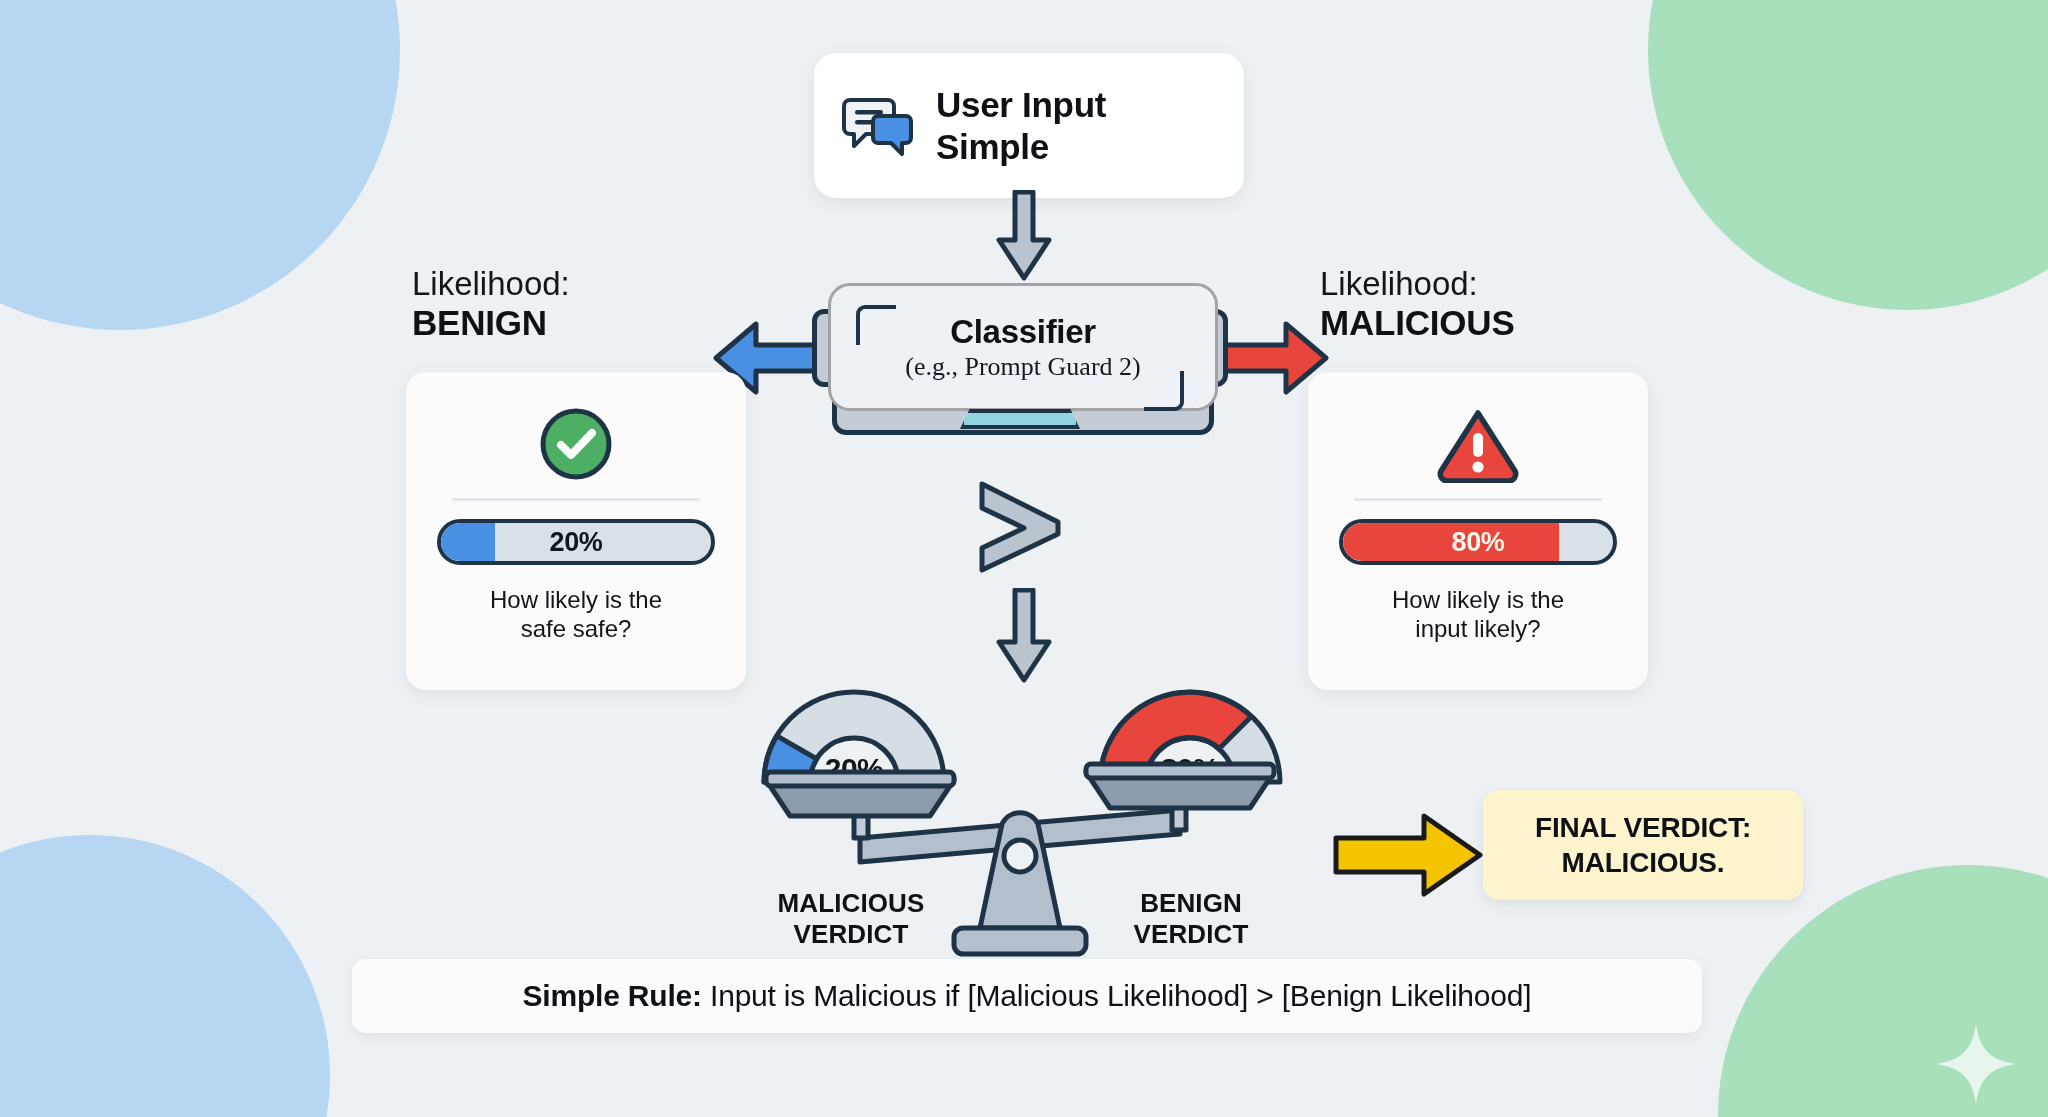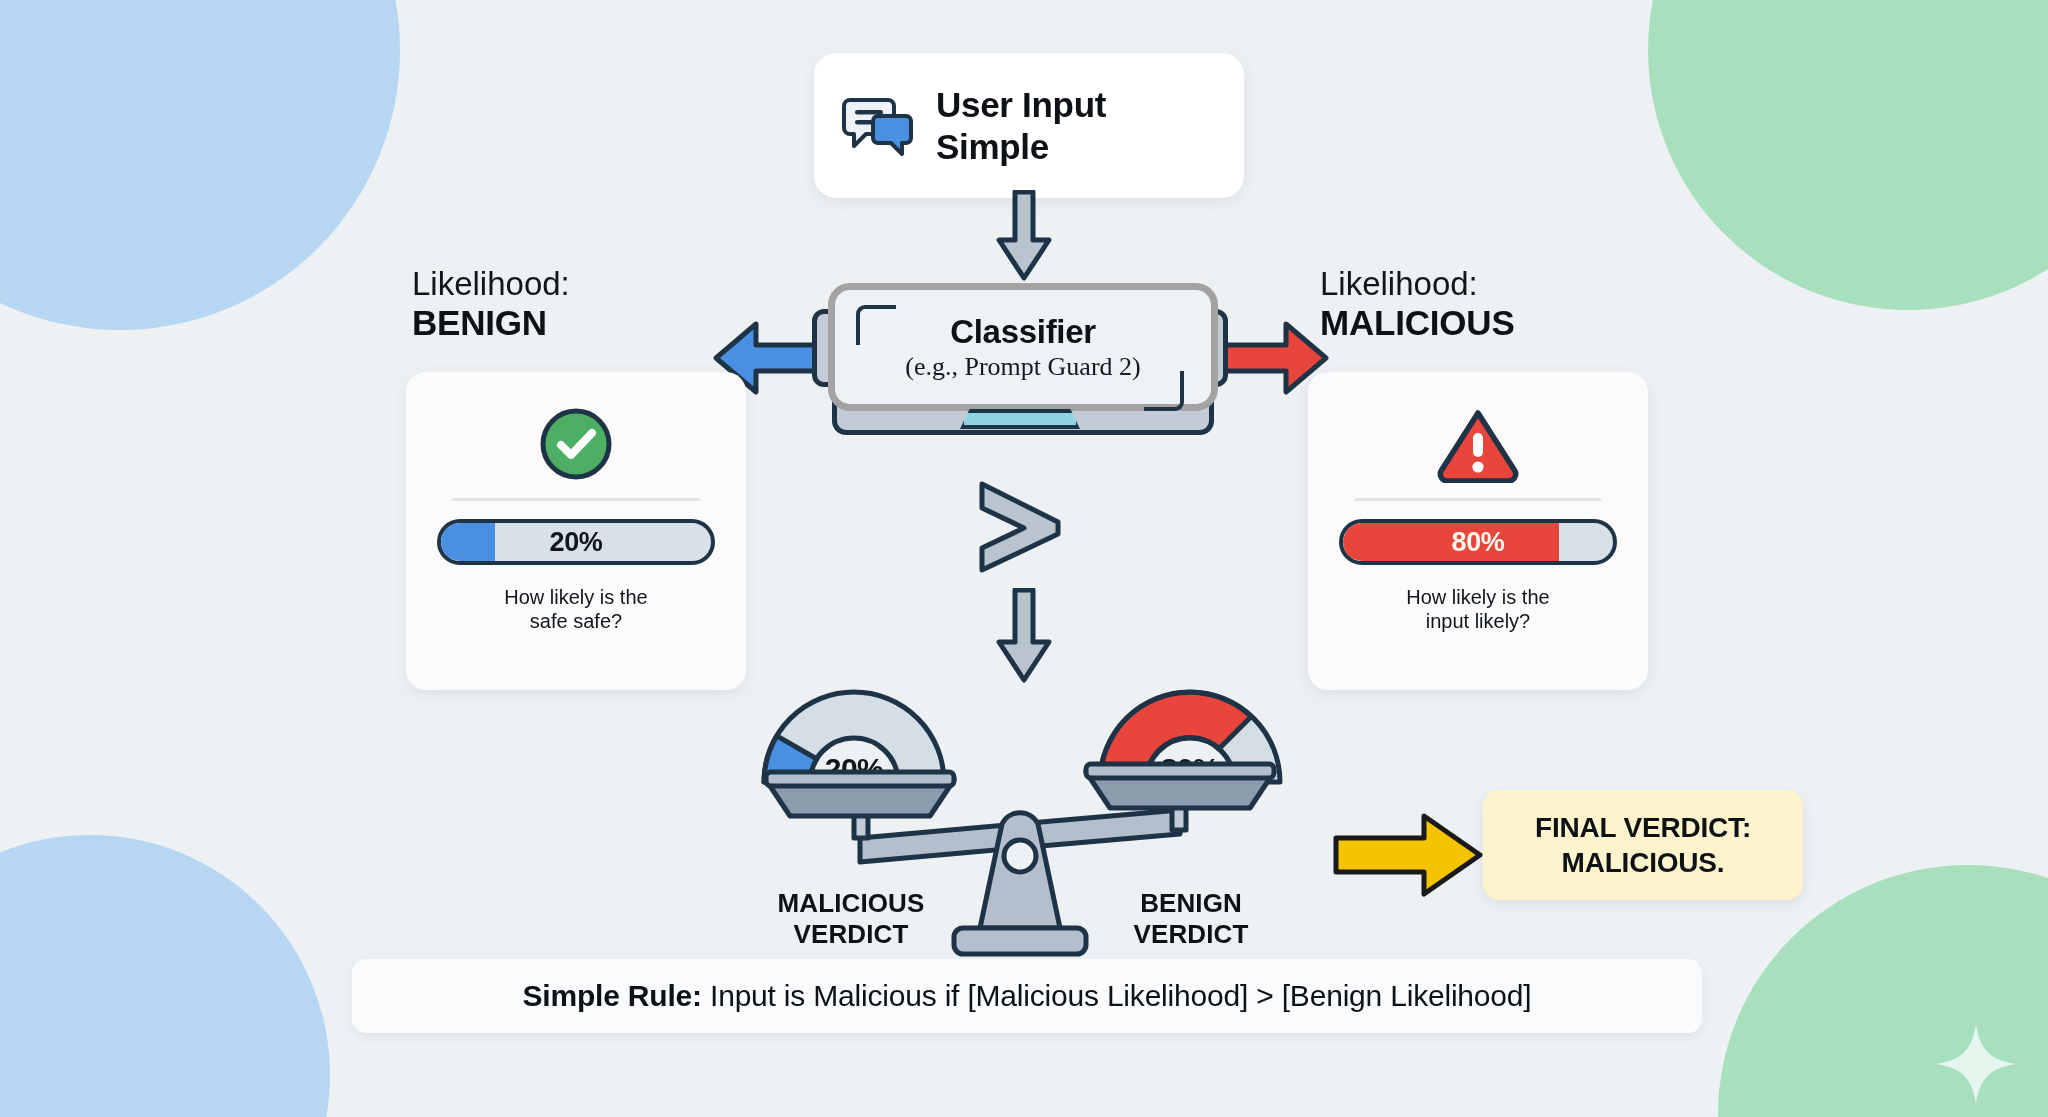--- a/index.html
+++ b/index.html
@@ -33,21 +33,21 @@
     box-sizing:border-box;background:#fff;border-radius:22px;
   }
   #input-title{
     font-size:35px;font-weight:bold;color:#0e1216;line-height:1.18;letter-spacing:-.3px;
   }
 
   
   #classifier-wrap{position:absolute;left:810px;top:277px;width:420px;height:160px;}
   #classifier-body{
     position:absolute;left:18px;top:6px;width:390px;height:128px;
-    background:#eef2f6;border:7px solid #a3a3a3;border-radius:22px;
+    background:#eef2f6;border:3px solid #a3a3a3;border-radius:22px;
     display:flex;flex-direction:column;align-items:center;justify-content:center;
     box-sizing:border-box;z-index:3;
   }
   #classifier-title{font-size:33px;font-weight:bold;color:#0e1216;letter-spacing:-.3px;line-height:1;}
   #classifier-sub{font-size:26px;color:#131922;margin-top:6px;line-height:1;font-family:Liberation Serif, serif;}
   .chip-plate{
     position:absolute;background:#c3ccd6;border:5px solid #1e3346;
     box-sizing:border-box;z-index:1;
   }
   #plate-left{left:2px;top:32px;width:44px;height:78px;border-radius:12px 0 0 12px;}
@@ -92,21 +92,21 @@
   }
   .pbar-fill{position:absolute;left:0;top:0;bottom:0;border-radius:24px 0 0 24px;}
   #pbar-benign-fill{background:#4a90e2;}
   #pbar-malicious-fill{background:#e8453c;}
   .pbar-text{
     position:absolute;inset:0;display:flex;align-items:center;justify-content:center;
     font-size:27px;font-weight:bold;color:#11161c;letter-spacing:-.3px;
   }
   #pbar-malicious-text{color:#fdf7ec;}
   .prob-q{
-    margin-top:20px;font-size:20px;color:#11161c;text-align:center;line-height:1.22;
+    margin-top:20px;font-size:24px;color:#11161c;text-align:center;line-height:1.22;
   }
 
   
   #scale{position:absolute;left:740px;top:676px;width:560px;height:300px;}
   .gauge{position:absolute;width:196px;height:108px;}
   #gauge-left{left:16px;top:6px;}
   #gauge-right{left:352px;top:6px;}
   .gauge-val{
     position:absolute;left:0;right:0;bottom:4px;text-align:center;
     font-size:30px;font-weight:bold;color:#11161c;letter-spacing:-.5px;

